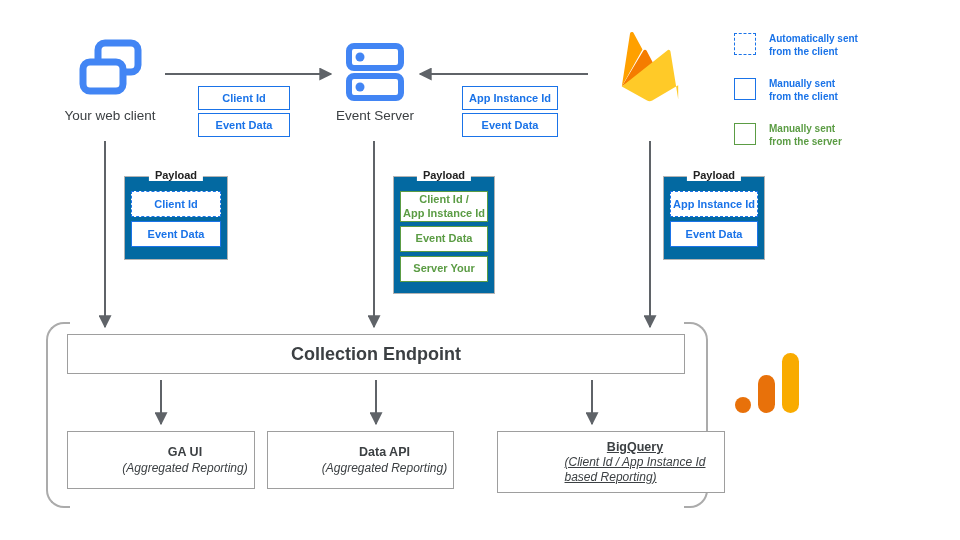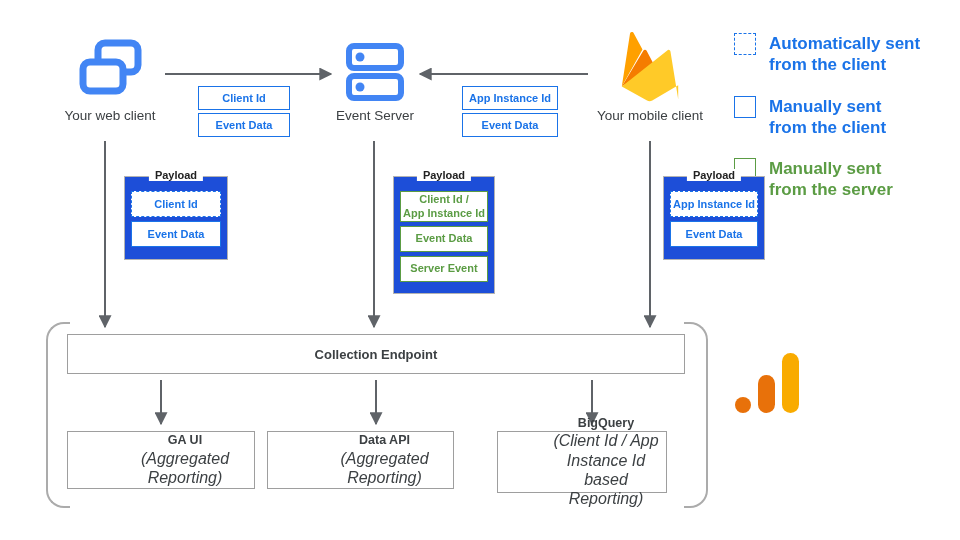--- a/index.html
+++ b/index.html
@@ -16,47 +16,47 @@
   .tag { height:24px; background:#fff; border:1.5px solid var(--blue); color:var(--blue);
          font-size:11px; font-weight:600; display:flex; align-items:center; justify-content:center; }
 
   
   .legend { position:absolute; left:734px; top:33px; width:200px; display:flex; flex-direction:column; gap:20px; }
   .legend-row { display:flex; gap:13px; align-items:flex-start; }
   .swatch { width:22px; height:22px; background:#fff; flex:0 0 auto; }
   .swatch.dashed-blue { border:1.5px dashed var(--blue); }
   .swatch.solid-blue  { border:1.5px solid var(--blue); }
   .swatch.solid-green { border:1.5px solid var(--green); }
-  .legend-label { font-size:17px; font-weight:600; line-height:1.25; white-space:pre-line; }
+  .legend-label { font-size:10px; font-weight:600; line-height:1.25; white-space:pre-line; }
   .legend-label.blue  { color:var(--blue); }
   .legend-label.green { color:var(--green); }
 
   
-  .payload { position:absolute; border:1px solid var(--payload_border); background:#1d4ed8; padding:14px 6px 0 6px; }
+  .payload { position:absolute; border:1px solid var(--payload_border); background:#0369a1; padding:14px 6px 0 6px; }
   .payload-title { position:absolute; top:-8px; left:50%; transform:translateX(-50%);
                    background:#fff; padding:0 6px; font-size:11px; font-weight:700; color:var(--payload_title); white-space:nowrap; }
   .pitem { min-height:26px; margin-bottom:4px; background:#fff; display:flex; align-items:center; justify-content:center;
            font-size:11px; font-weight:600; text-align:center; line-height:1.3; white-space:pre-line; }
   .pitem.dashed-blue { border:1.5px dashed var(--blue); color:var(--blue); }
   .pitem.solid-blue  { border:1.5px solid var(--blue); color:var(--blue); }
   .pitem.solid-green { border:1.5px solid var(--green); color:var(--green); }
 
   
   .bracket { position:absolute; top:322px; width:24px; height:186px; }
   .bracket.left  { left:46px;  border:2px solid var(--bracket_gray); border-right:none; border-radius:18px 0 0 18px; }
   .bracket.right { left:684px; border:2px solid var(--bracket_gray); border-left:none;  border-radius:0 18px 18px 0; }
 
   .endpoint { position:absolute; left:67px; top:334px; width:618px; height:40px; background:#fff;
               border:1px solid var(--border_gray); display:flex; align-items:center; justify-content:center;
-              font-size:13px; font-weight:600; color:var(--text_dark); }
+              font-size:18px; font-weight:600; color:var(--text_dark); }
 
   .output { position:absolute; top:431px; height:58px; background:#fff; border:1px solid var(--border_gray);
             display:flex; flex-direction:column; align-items:center; justify-content:center; color:var(--text_dark);padding-left:48px; }
   .output-title { font-size:12.5px; font-weight:600; line-height:1.25; }
-  .output-sub { font-size:16px; font-style:italic; line-height:1.2; text-align:center; white-space:pre-line; }
+  .output-sub { font-size:12px; font-style:italic; line-height:1.2; text-align:left; white-space:pre-line; }
 
   
   .ga-logo { position:absolute; left:733px; top:350px; width:66px; height:63px; }
   .ga-dot      { position:absolute; left:2px;  bottom:0; width:16px; height:16px; border-radius:50%; background:var(--ga_orange); }
   .ga-bar-mid  { position:absolute; left:25px; bottom:0; width:17px; height:38px; border-radius:9px;  background:var(--ga_orange); }
   .ga-bar-tall { position:absolute; left:49px; bottom:0; width:17px; height:60px; border-radius:9px;  background:var(--ga_amber); }
   .ga-caption { position:absolute; left:700px; top:421px; width:136px; text-align:center;
                 font-size:13px; font-weight:600; color:var(--text_dark); line-height:1.25; white-space:pre-line; }
 
   svg.arrows { position:absolute; left:0; top:0; pointer-events:none; }
@@ -94,21 +94,20 @@
     <rect x="4" y="34" width="52" height="22" rx="5" fill="none" stroke="#4285f4" stroke-width="6"></rect>
     <circle cx="15" cy="45" r="4.5" fill="#4285f4"></circle>
   </svg>
   <div class="node-label" style="left:300px; top:108px; width:150px;">Event Server</div>
 
   <svg class="abs" style="left:620px; top:32px;" width="60" height="73" viewBox="3.4 0 17.2 21">
     <path fill="#ffa000" d="M3.89 15.67L6.255.462a.542.542 0 0 1 1.021-.174l2.559 4.77L3.89 15.67z"></path>
     <path fill="#f57c00" d="M13.23 9.59l-2.2-4.19a.542.542 0 0 0-.96 0L3.89 15.67l9.34-6.08z"></path>
     <path fill="#ffca28" d="M20.11 19.35L17.885 5.59a.542.542 0 0 0-.919-.295L3.89 15.67l7.26 4.07a1.54 1.54 0 0 0 1.5 0l7.46-4.39z"></path>
   </svg>
-  <div class="node-label" style="left:575px; top:108px; width:150px;">Your mobile client</div>
 
   <div class="tag-group" style="left:198px; top:86px; width:92px;">
     <div class="tag">Client Id</div>
     <div class="tag">Event Data</div>
   </div>
 
   <div class="tag-group" style="left:462px; top:86px; width:96px;">
     <div class="tag">App Instance Id</div>
     <div class="tag">Event Data</div>
   </div>
@@ -135,21 +134,21 @@
     <span class="payload-title">Payload</span>
     <div class="pitem dashed-blue">Client Id</div>
     <div class="pitem solid-blue">Event Data</div>
   </div>
 
   <div class="payload" style="left:393px; top:176px; width:102px; height:118px;">
     <span class="payload-title">Payload</span>
     <div class="pitem solid-green">Client Id /
 App Instance Id</div>
     <div class="pitem solid-green">Event Data</div>
-    <div class="pitem solid-green">Server Event</div>
+    <div class="pitem solid-green">Server Your</div>
   </div>
 
   <div class="payload" style="left:663px; top:176px; width:102px; height:84px;">
     <span class="payload-title">Payload</span>
     <div class="pitem dashed-blue">App Instance Id</div>
     <div class="pitem solid-blue">Event Data</div>
   </div>
 
   <div class="bracket left"></div>
   <div class="bracket right"></div>
@@ -157,21 +156,21 @@
   <div class="endpoint">Collection Endpoint</div>
 
   <div class="output" style="left:67px; width:188px;">
     <div class="output-title">GA UI</div>
     <div class="output-sub">(Aggregated Reporting)</div>
   </div>
   <div class="output" style="left:267px; width:187px;">
     <div class="output-title">Data API</div>
     <div class="output-sub">(Aggregated Reporting)</div>
   </div>
-  <div class="output" style="left:497px; width:170px; height:62px;">
+  <div class="output" style="left:497px; width:228px; height:62px;text-decoration:underline;">
     <div class="output-title">BigQuery</div>
     <div class="output-sub">(Client Id / App Instance Id
 based Reporting)</div>
   </div>
 
   <div class="ga-logo">
     <div class="ga-dot"></div>
     <div class="ga-bar-mid"></div>
     <div class="ga-bar-tall"></div>
   </div>

